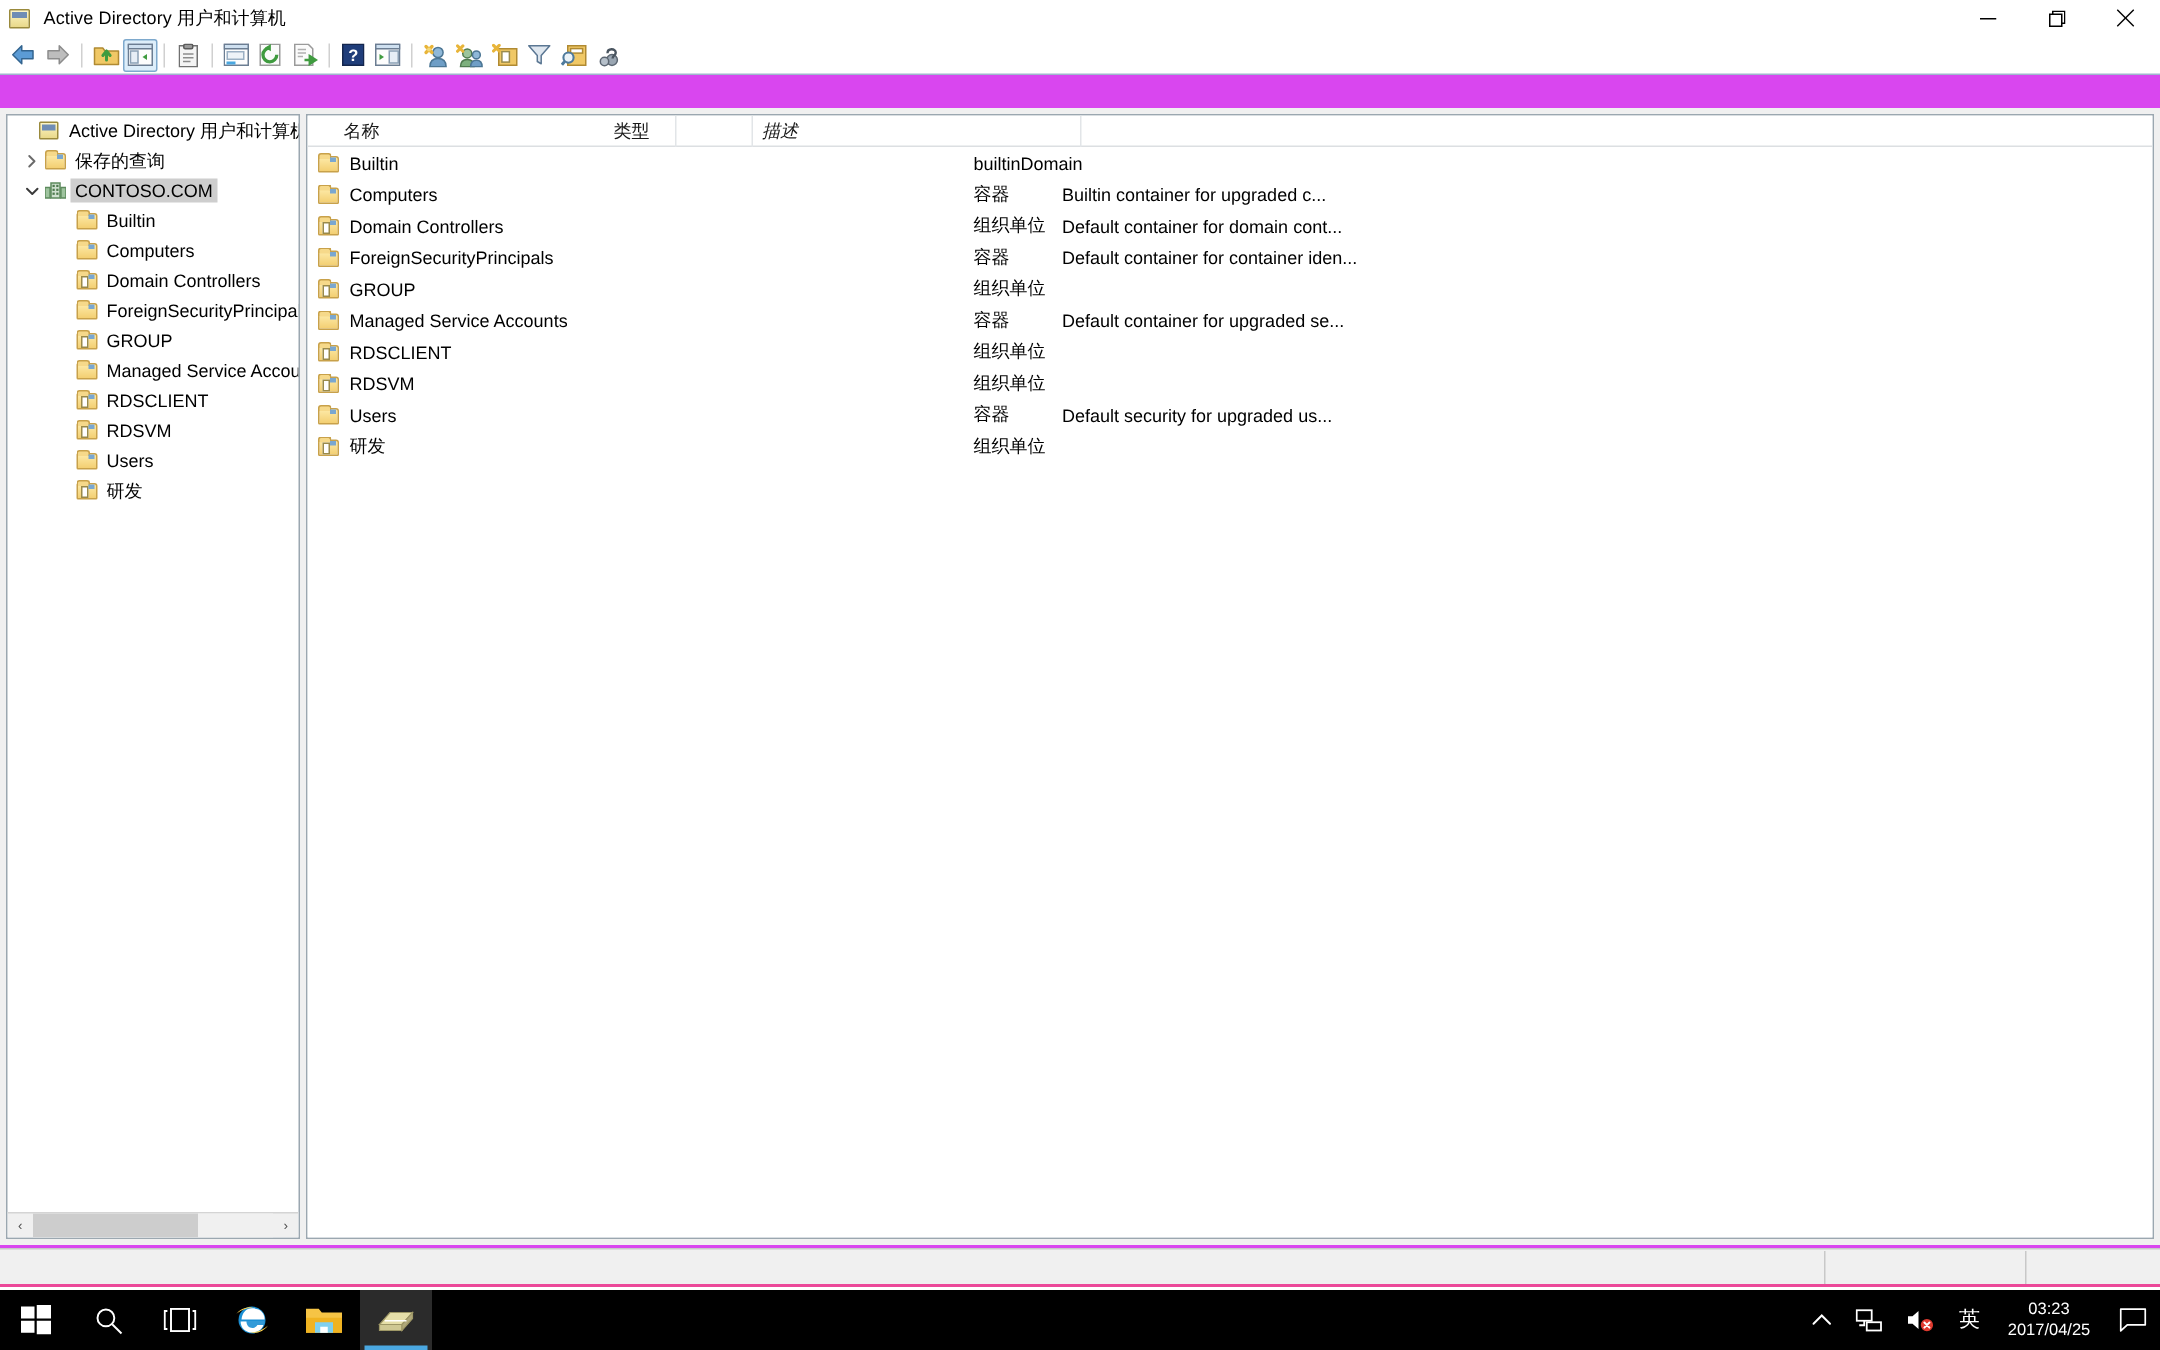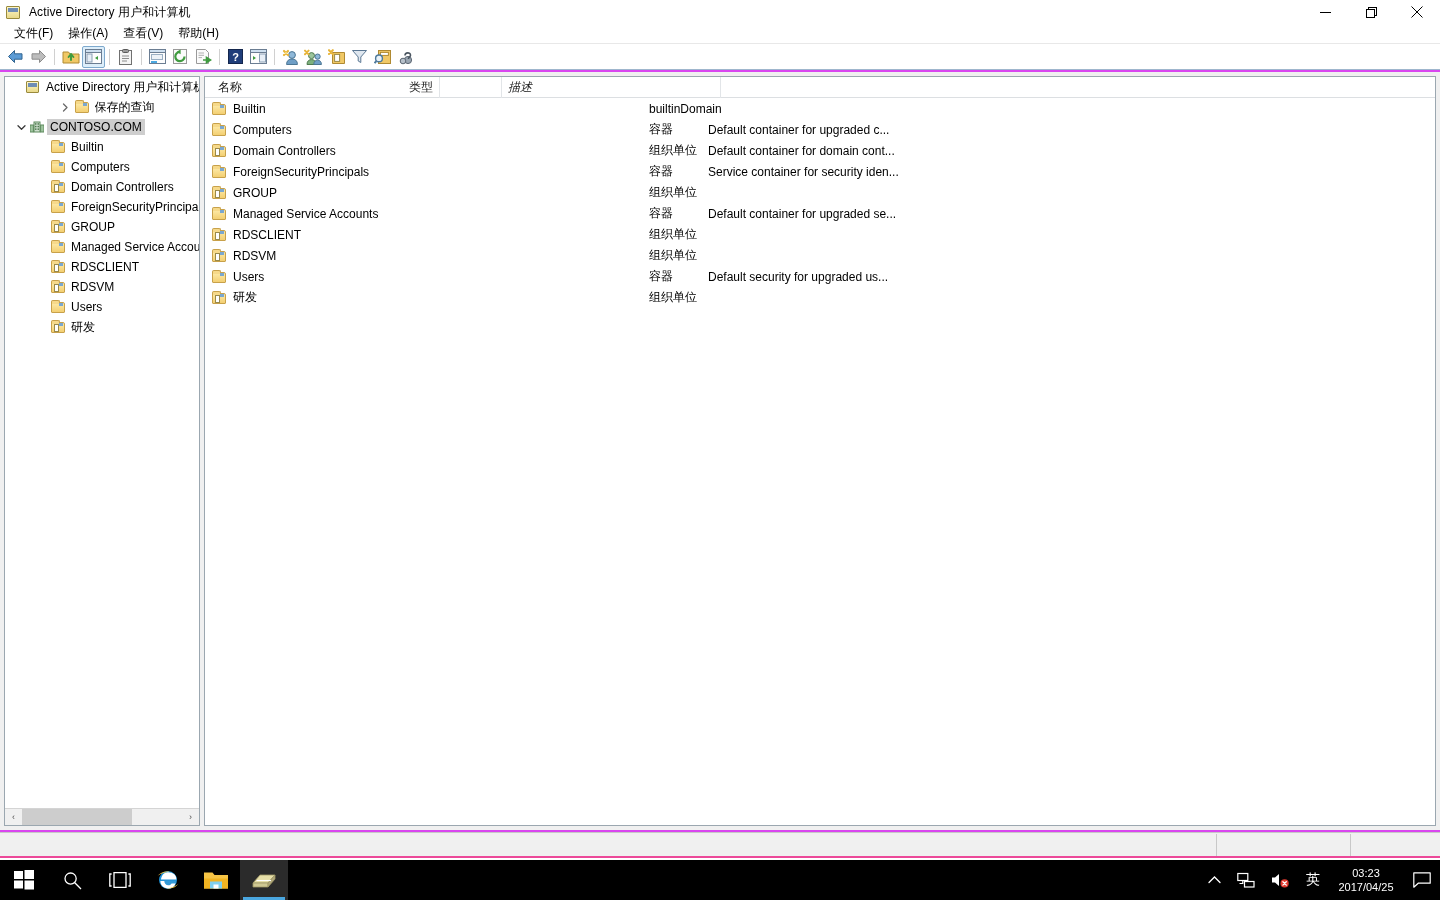--- a/index.html
+++ b/index.html
@@ -392,26 +392,20 @@
       </div>
       <div class="win-btn">
         <svg width="12" height="12" viewBox="0 0 12 12">
           <line x1="0.5" y1="0.5" x2="11.5" y2="11.5" stroke="#000" stroke-width="1"></line>
           <line x1="11.5" y1="0.5" x2="0.5" y2="11.5" stroke="#000" stroke-width="1"></line>
         </svg>
       </div>
     </div>
   </div>
 
-  <div id="menubar">
-    <div class="menu-item">文件(F)</div>
-    <div class="menu-item">操作(A)</div>
-    <div class="menu-item">查看(V)</div>
-    <div class="menu-item">帮助(H)</div>
-  </div>
 
   <div id="toolbar">
 
     <div class="tb-btn">
       <svg width="17" height="15" viewBox="0 0 17 15">
         <path d="M7.5 1.5 L1.5 7.5 L7.5 13.5 L7.5 10.2 L15 10.2 L15 4.8 L7.5 4.8 Z" fill="#5b9bd5" stroke="#33648f" stroke-width="1" stroke-linejoin="round"></path>
       </svg>
     </div>
     <div class="tb-btn">
       <svg width="17" height="15" viewBox="0 0 17 15">
@@ -556,21 +550,21 @@
       <div id="tree-scroll-area">
 
         <div class="tree-row" style="padding-left:4px;">
           <span class="twisty"></span>
           <span class="node-icon">
               <span class="ico-console"></span>
             </span>
           <span class="node-label">Active Directory 用户和计算机</span>
         </div>
 
-        <div class="tree-row" style="padding-left:8px;justify-content:center;">
+        <div class="tree-row" style="padding-left:8px;">
           <span class="twisty">
             <svg width="9" height="9" viewBox="0 0 9 9">
                 <path d="M2.5 1 L6 4.5 L2.5 8" fill="none" stroke="#6a6a6a" stroke-width="1.3" stroke-linecap="round" stroke-linejoin="round"></path>
               </svg>
           </span>
           <span class="node-icon">
               <span class="ico-folder">
                 <span class="tab"></span>
               </span>
             </span>
@@ -701,21 +695,21 @@
         <div id="tree-hs-track">
           <div id="tree-hs-thumb"></div>
         </div>
         <div class="hs-arrow">›</div>
       </div>
     </div>
 
     <div id="list-pane">
 
       <div id="list-header">
-        <div class="col-head" style="left:7px; width:228px;">
+        <div class="col-head" style="left:18px; width:228px;">
           <span>名称</span>
         </div>
         <div class="col-head" style="left:198px; width:99px;">
           <span>类型</span>
         </div>
         <div class="col-head" style="left:297px; width:219px;font-style:italic;">
           <span>描述</span>
         </div>
       </div>
 
@@ -737,21 +731,21 @@
         <div class="list-row">
           <div class="cell cell-name">
             <span class="li-icon">
                 <span class="ico-folder">
                   <span class="tab"></span>
                 </span>
               </span>
             <span>Computers</span>
           </div>
           <div class="cell cell-type">容器</div>
-          <div class="cell cell-desc">Default container for upgraded c...</div>
+          <div class="cell cell-desc">Builtin container for upgraded c...</div>
         </div>
 
         <div class="list-row">
           <div class="cell cell-name">
             <span class="li-icon">
                 <span class="ico-folder">
                   <span class="doc"></span>
                   <span class="tab"></span>
                 </span>
               </span>
@@ -764,21 +758,21 @@
         <div class="list-row">
           <div class="cell cell-name">
             <span class="li-icon">
                 <span class="ico-folder">
                   <span class="tab"></span>
                 </span>
               </span>
             <span>ForeignSecurityPrincipals</span>
           </div>
           <div class="cell cell-type">容器</div>
-          <div class="cell cell-desc">Service container for security iden...</div>
+          <div class="cell cell-desc">Default container for container iden...</div>
         </div>
 
         <div class="list-row">
           <div class="cell cell-name">
             <span class="li-icon">
                 <span class="ico-folder">
                   <span class="doc"></span>
                   <span class="tab"></span>
                 </span>
               </span>

